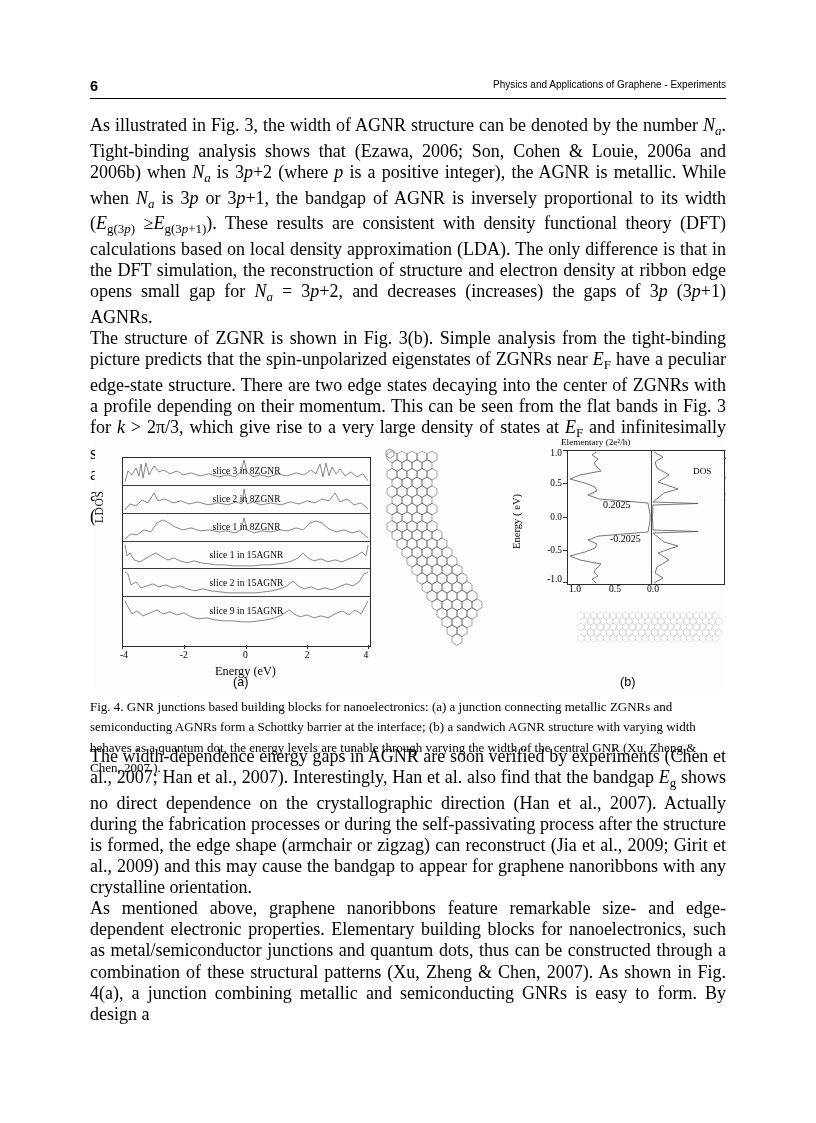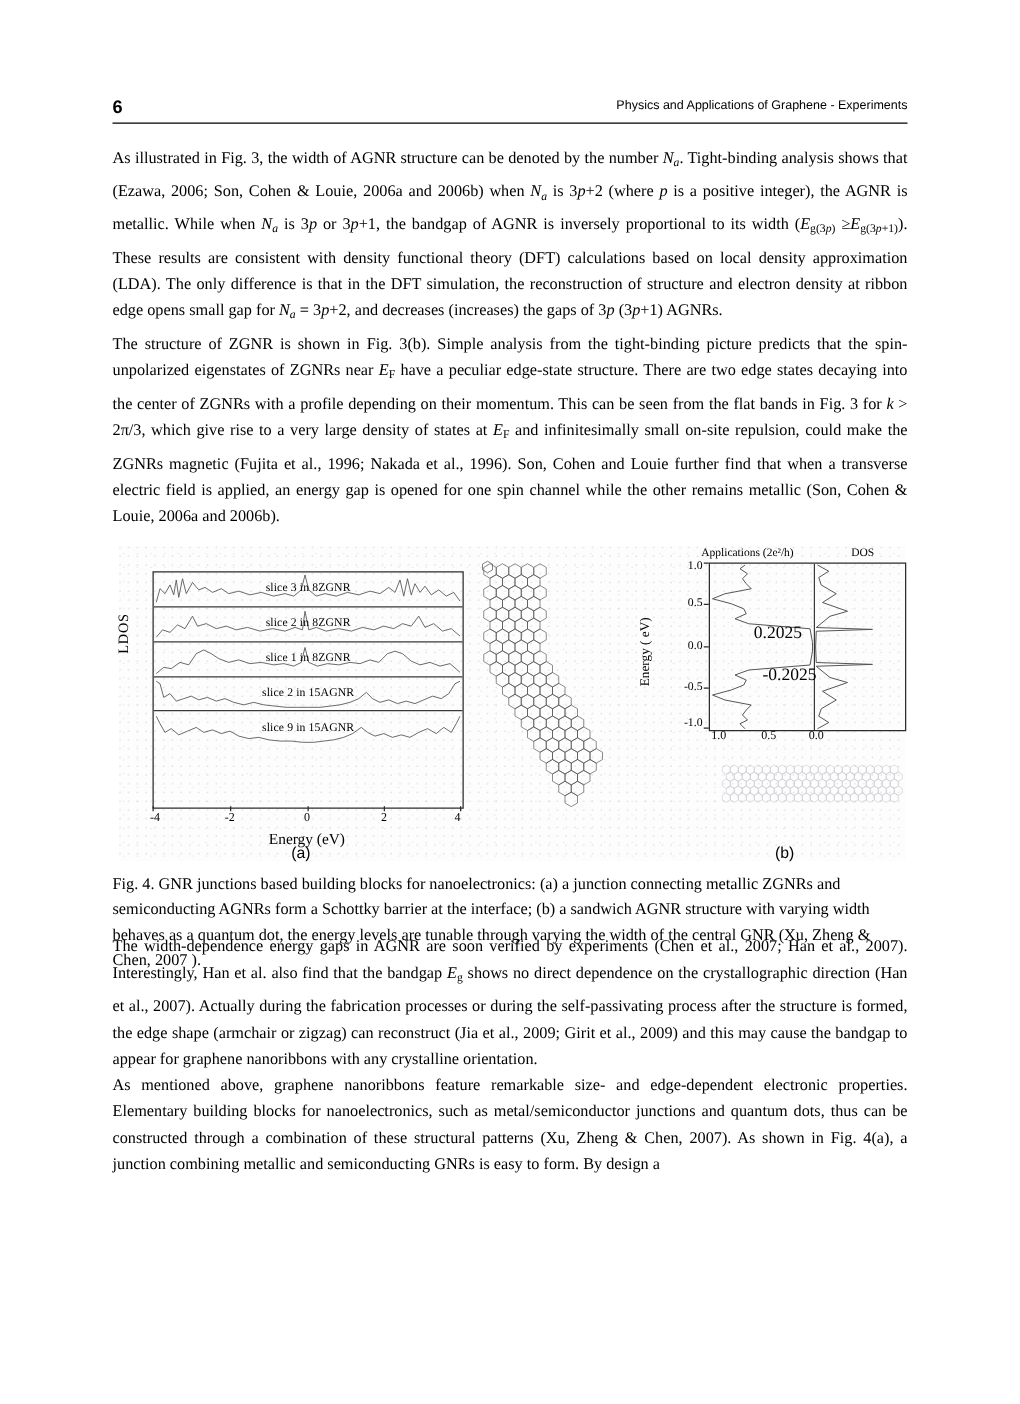--- a/index.html
+++ b/index.html
@@ -21,21 +21,21 @@
     position:absolute;right:0;top:1px;font-size:10px;
     font-family:"Liberation Sans",sans-serif;
   }
   .header .rule{
     position:absolute;left:0;right:0;top:20px;border-top:1.6px solid #000;
   }
 
   
   .col{position:absolute;left:90px;width:636px;}
   p.body{
-    margin:0;font-size:13px;line-height:21.1px;text-align:justify;
+    margin:0;font-size:18px;line-height:21.1px;text-align:justify;
     text-justify:inter-word;hyphens:none;
   }
   .blk1{top:115px;}
   .blk2{top:746px;}
   sub{font-size:.72em;vertical-align:-0.28em;}
   i{font-style:italic;}
 
   
   .figure{
     position:absolute;left:95px;top:437px;width:630px;height:252px;
@@ -82,27 +82,27 @@
   }
 
   
   .lattice{position:absolute;left:285px;top:8px;width:160px;height:230px;}
   .lattice svg{width:100%;height:100%;}
 
   
   .panelB{position:absolute;left:438px;top:0px;width:192px;height:252px;}
   .bhead{position:absolute;top:0px;font-size:9.2px;white-space:nowrap;}
   .bhead.cond{left:28px;}
-  .bhead.dos{left:148px;}
+  .bhead.dos{left:160px;margin-top:29px;}
   .bbox{
     position:absolute;left:34px;top:13px;width:156px;height:133px;
     border:1.1px solid #2b2b2b;overflow:hidden;
   }
   .bbox svg{position:absolute;left:0;top:0;width:100%;height:100%;}
-  .ann{position:absolute;font-size:14px;white-space:nowrap;}
+  .ann{position:absolute;font-size:10px;white-space:nowrap;}
   .ann.a1{left:70px;top:62px;}
   .ann.a2{left:77px;top:96px;}
   .yaxisB{position:absolute;left:0;top:13px;width:34px;height:133px;}
   .yaxisB .ytl{
     position:absolute;right:5px;font-size:9.4px;transform:translateY(-50%);
   }
   .yaxisB .ytk{position:absolute;right:0;width:4px;height:1px;background:#2b2b2b;}
   .ytitleB{
     position:absolute;left:-22px;top:112px;font-size:10.6px;
     transform:rotate(-90deg);transform-origin:left top;white-space:nowrap;
@@ -160,20 +160,26 @@
           <span class="slabel">slice 2 in 8ZGNR</span>
         </div>
         <div class="srow">
           <svg viewBox="0 0 247 27" preserveAspectRatio="none">
             <polyline fill="none" stroke="#555" stroke-width="0.7" points="2,25 8,20 14,21 21,16 28,18 34,9 40,6 46,9 52,13 60,16 68,14 77,17 86,16 96,18 104,17 112,19 118,16 121,4 124,16 131,19 139,17 148,18 157,16 165,17 173,14 180,16 187,9 193,7 199,9 206,15 213,18 221,16 229,19 237,17 245,24"></polyline>
           </svg>
           <span class="slabel">slice 1 in 8ZGNR</span>
         </div>
         <div class="srow">
           <svg viewBox="0 0 247 27" preserveAspectRatio="none">
+            <polyline fill="none" stroke="#555" stroke-width="0.7" points="2,3 4,14 7,11 11,18 17,20 22,17 27,14 33,11 39,15 45,18 51,16 57,19 64,21 71,19 78,21 86,22 94,23 102,23 110,24 118,24 124,24 131,24 139,23 147,23 155,22 162,21 169,19 175,16 180,11 185,16 191,19 198,17 205,20 212,18 219,20 226,17 233,14 239,10 243,14 245,3"></polyline>
+          </svg>
+          <span class="slabel">slice 1 in 15AGNR</span>
+        </div>
+        <div class="srow">
+          <svg viewBox="0 0 247 27" preserveAspectRatio="none">
             <polyline fill="none" stroke="#555" stroke-width="0.7" points="2,3 5,5 8,16 13,13 18,19 24,17 30,15 36,18 43,16 50,19 57,17 64,20 72,22 80,20 88,22 97,23 106,24 115,24 124,24 133,24 141,23 149,22 157,20 164,17 170,12 175,17 181,20 188,18 195,21 202,19 209,21 216,18 223,15 230,17 236,13 241,5 245,3"></polyline>
           </svg>
           <span class="slabel">slice 2 in 15AGNR</span>
         </div>
         <div class="srow">
           <svg viewBox="0 0 247 27" preserveAspectRatio="none">
             <polyline fill="none" stroke="#555" stroke-width="0.7" points="2,4 5,10 9,17 14,14 20,19 27,16 34,13 40,17 47,15 54,18 61,16 68,20 76,22 84,21 92,23 101,24 110,24 119,25 128,25 136,24 144,23 152,21 159,18 166,13 171,17 177,20 184,18 191,21 198,19 205,21 212,17 219,14 226,18 232,13 238,17 242,10 245,4"></polyline>
           </svg>
           <span class="slabel">slice 9 in 15AGNR</span>
         </div>
@@ -501,21 +507,21 @@
               </g>
             <g transform="translate(65,182.7)">
                 <polygon points="0,0 5,2.9 5,8.7 0,11.6 -5,8.7 -5,2.9"></polygon>
               </g>
           </g>
         </g>
       </svg>
     </div>
 
     <div class="panelB">
-      <div class="bhead cond">Applications (2e²/h)</div>
+      <div class="bhead cond">Elementary (2e²/h)</div>
       <div class="bhead dos">DOS</div>
 
       <div class="ytitleB">Energy ( eV)</div>
 
       <div class="yaxisB">
         <span class="ytk" style="top:0px"></span>
         <span class="ytk" style="top:33px"></span>
         <span class="ytk" style="top:66.5px"></span>
         <span class="ytk" style="top:100px"></span>
         <span class="ytk" style="top:132px"></span>

